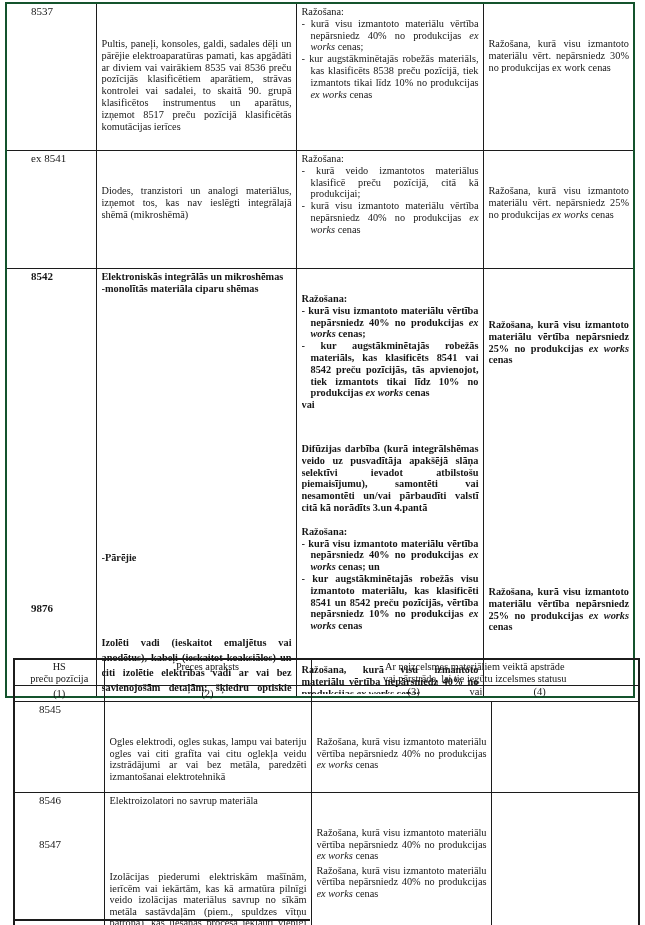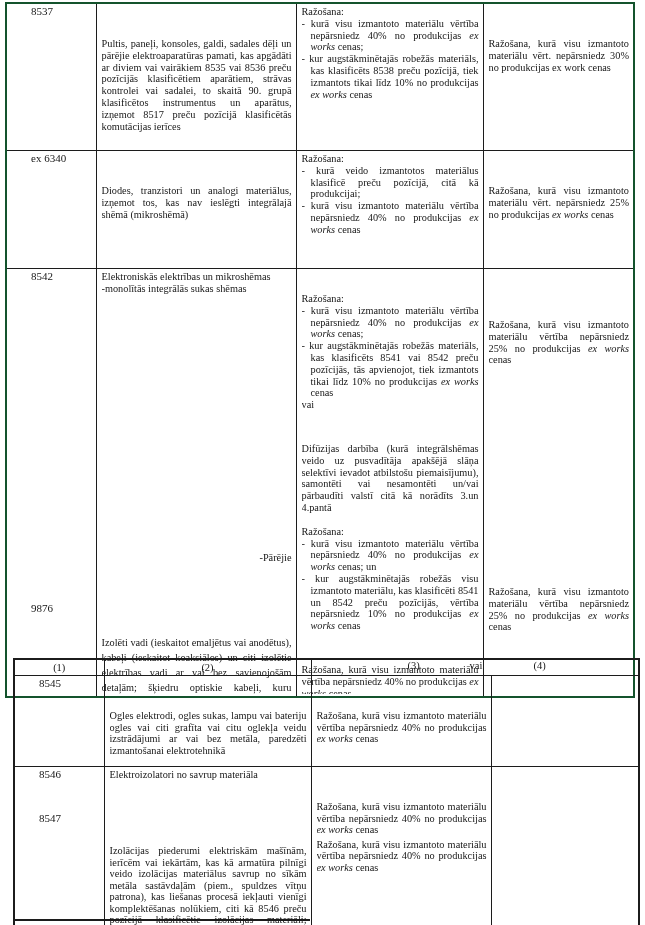--- a/index.html
+++ b/index.html
@@ -17,33 +17,33 @@
   td { border:1px solid #1c1c1c; vertical-align:top; padding:2px 4px 2px 5px; }
 
   #t1 { position:absolute; left:5px; top:2px; width:628px; border:2px solid #14532d; }
   #t1 td { font-size:10.3px; line-height:11.8px; }
   #t2 { position:absolute; left:13px; top:658px; width:625px; border:2px solid #1c1c1c; }
   #t2 td { font-size:10.3px; line-height:11.5px; }
 
   .cell { overflow:hidden; position:relative; }
   .h1 { height:110px; }
   .h2 { height:81px; }
-  .h3 { height:423px; }
+  .h3 { height:423px;font-weight:bold; }
   .g1 { height:54px; }
   .g2 { height:240px; }
 
   .code { font-size:11px !important; padding-left:24px !important; }
   .just { text-align:justify;margin-top:32px; }
   .li { padding-left:9px; text-indent:-9px; text-align:justify; }
   .mt22 { margin-top:22px; }
   .mt12 { margin-top:12px; }
   .mt48 { margin-top:48px; }
   .mt3 { margin-top:3px; }
   .abs { position:absolute; left:0; right:0; }
-  .t281 { top:281px;text-align:right; }
+  .t281 { top:281px; }
   .t283 { top:283px; }
   .t332 { top:332px; }
   .t44 { top:44px; }
   .lh11 { line-height:15px; }
 
   .hd { text-align:center; font-size:11px; line-height:13px; padding:1px 2px !important; }
   .numwrap { padding:0 !important; }
   .numrow { position:relative; height:13px; font-size:10.5px; }
   .numrow span { position:absolute; top:0; }
   .n1,.n2 { display:block; text-align:center; font-size:10.5px; line-height:13px; }
@@ -80,21 +80,21 @@
           <div class="li">- kur augstākminētajās robežās materiāls, kas klasificēts 8538 preču pozīcijā, tiek izmantots tikai līdz 10% no produkcijas <i>ex works</i> cenas</div>
         </div>
       </td>
       <td>
         <div class="cell h1 just">Ražošana, kurā visu izmantoto materiālu vērt. nepārsniedz 30% no produkcijas ex work cenas</div>
       </td>
     </tr>
 
     <tr>
       <td class="code">
-        <div class="cell h2">ex 6340</div>
+        <div class="cell h2">ex 8541</div>
       </td>
       <td>
         <div class="cell h2 just">Diodes, tranzistori un analogi materiālus, izņemot tos, kas nav ieslēgti integrālajā shēmā (mikroshēmā)</div>
       </td>
       <td>
         <div class="cell h2">
           <div>Ražošana:</div>
           <div class="li">- kurā veido izmantotos materiālus klasificē preču pozīcijā, citā kā produkcijai;</div>
           <div class="li">- kurā visu izmantoto materiālu vērtība nepārsniedz 40% no produkcijas <i>ex works</i> cenas</div>
         </div>
@@ -106,22 +106,22 @@
 
     <tr>
       <td class="code">
         <div class="cell h3">
           <div>8542</div>
           <div class="abs t332">9876</div>
         </div>
       </td>
       <td>
         <div class="cell h3">
-          <div>Elektroniskās elektrības un mikroshēmas</div>
-          <div>-monolītās integrālās sukas shēmas</div>
+          <div>Elektroniskās integrālās un mikroshēmas</div>
+          <div>-monolītās materiāla ciparu shēmas</div>
           <div class="abs t281">-Pārējie</div>
           <div class="abs t332 just lh11">Izolēti vadi (ieskaitot emaljētus vai anodētus), kabeļi (ieskaitot koaksiālos) un citi izolētie elektrības vadi ar vai bez savienojošām detaļām; šķiedru optiskie kabeļi, kuru šķiedrām ir individuāli apvalki, ar vai bez pārslēdzējiem vai savienojumu elementiem</div>
         </div>
       </td>
       <td>
         <div class="cell h3">
           <div class="mt22">Ražošana:</div>
           <div class="li">- kurā visu izmantoto materiālu vērtība nepārsniedz 40% no produkcijas <i>ex works</i> cenas;</div>
           <div class="li">- kur augstākminētajās robežās materiāls, kas klasificēts 8541 vai 8542 preču pozīcijās, tās apvienojot, tiek izmantots tikai līdz 10% no produkcijas <i>ex works</i> cenas</div>
           <div>vai</div>
@@ -143,20 +143,37 @@
     </table>
 
   <table id="t2">
     <colgroup>
       <col style="width:90px">
         <col style="width:207px">
         <col style="width:180px">
         <col style="width:148px">
     </colgroup>
     <tbody>
+        <tr>
+      <td class="hd">
+        <div class="cell">
+          <div>HS</div>
+          <div>preču pozīcija</div>
+        </div>
+      </td>
+      <td class="hd">
+        <div class="cell">Preces apraksts</div>
+      </td>
+      <td class="hd" colspan="2">
+        <div class="cell">
+          <div>Ar neizcelsmes materiāliem veiktā apstrāde</div>
+          <div>vai pārstrāde, lai tie iegūtu izcelsmes statusu</div>
+        </div>
+      </td>
+    </tr>
     <tr>
       <td class="hd">
         <div class="n1">(1)</div>
       </td>
       <td class="hd">
         <div class="n2">(2)</div>
       </td>
       <td class="numwrap" colspan="2">
         <div class="numrow">
           <span class="pos3">(3)</span>

